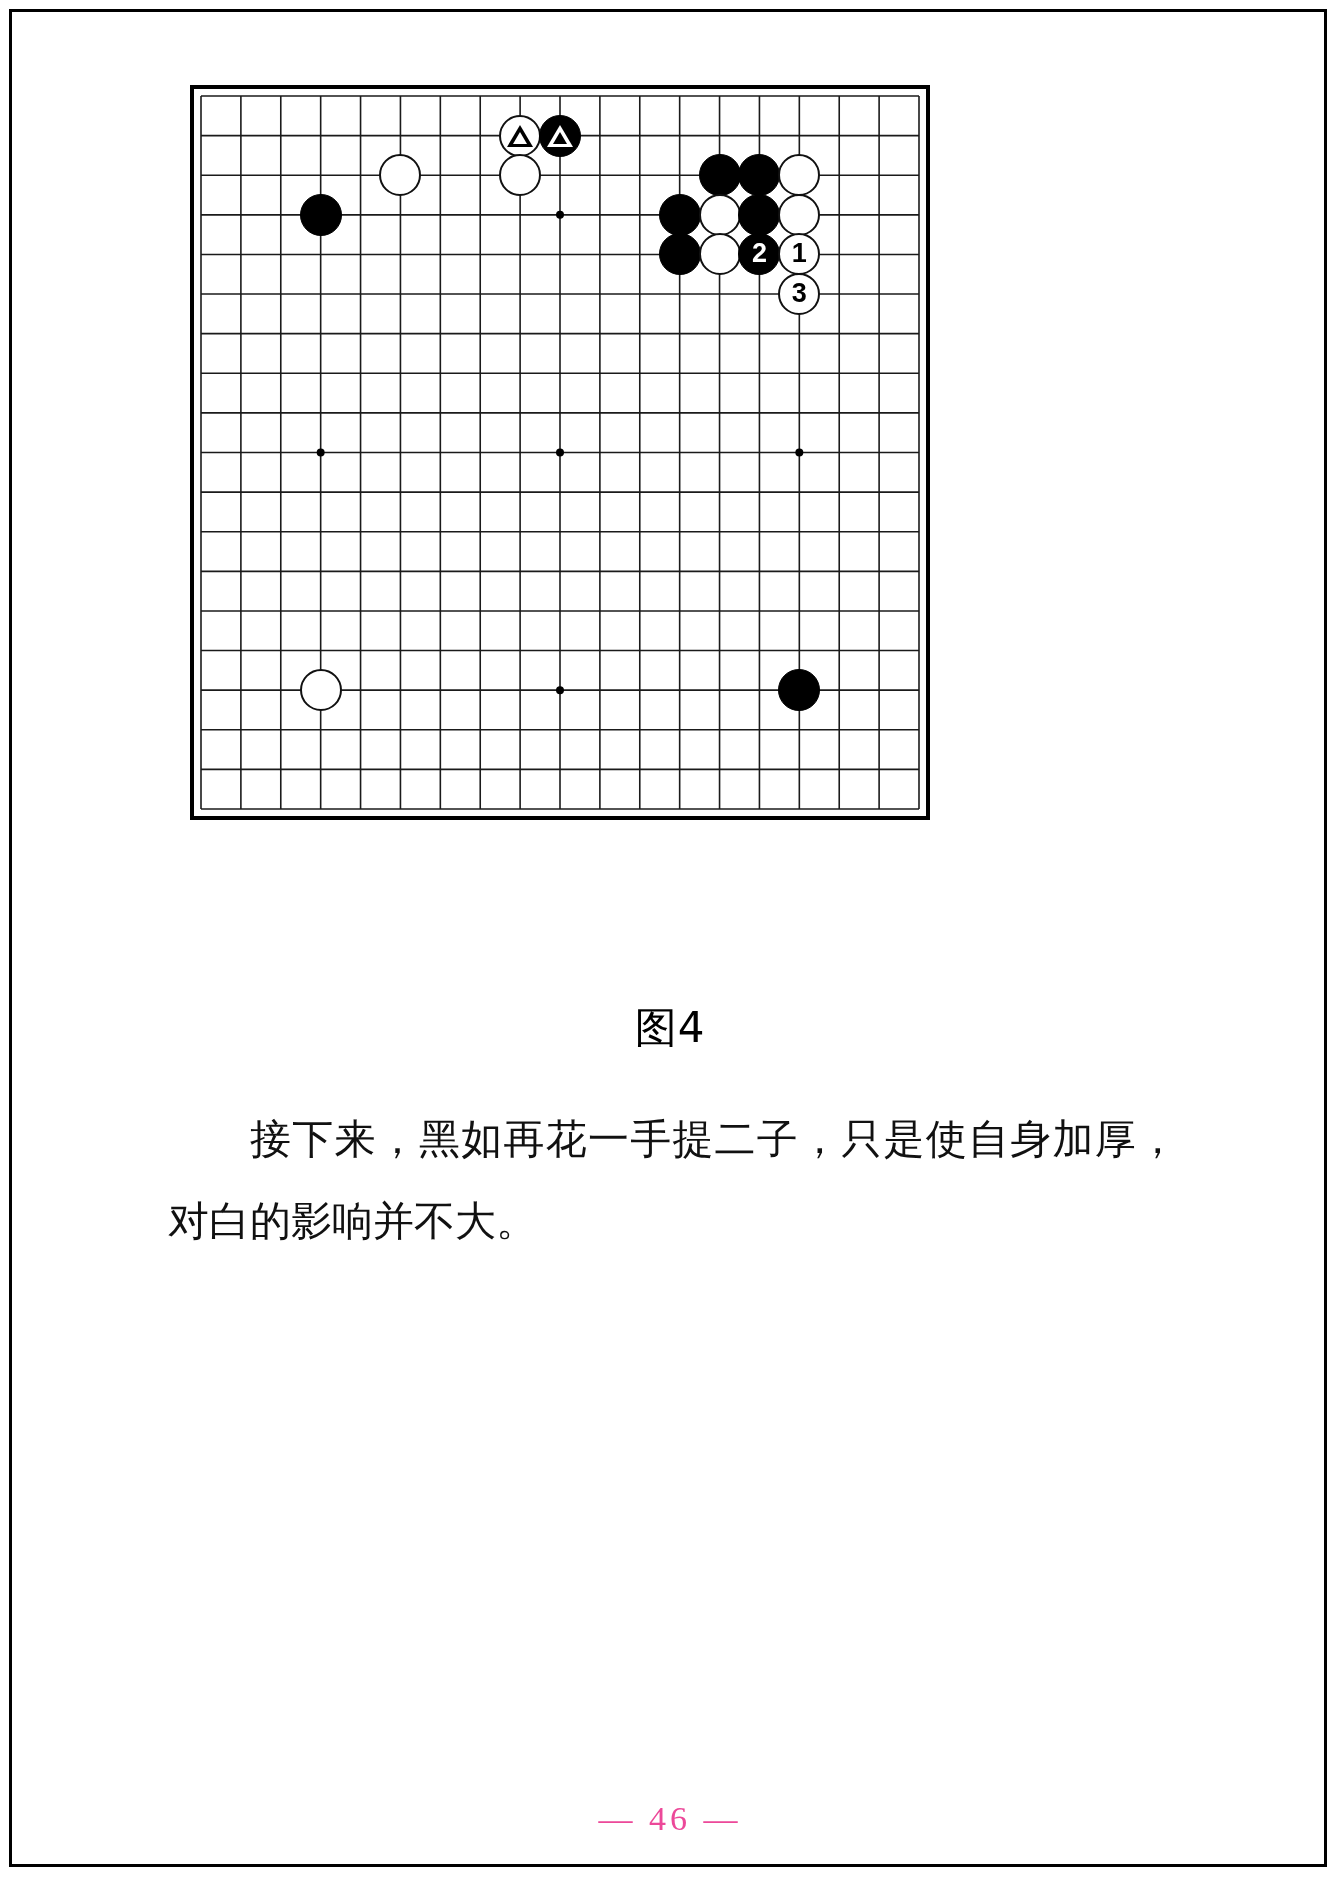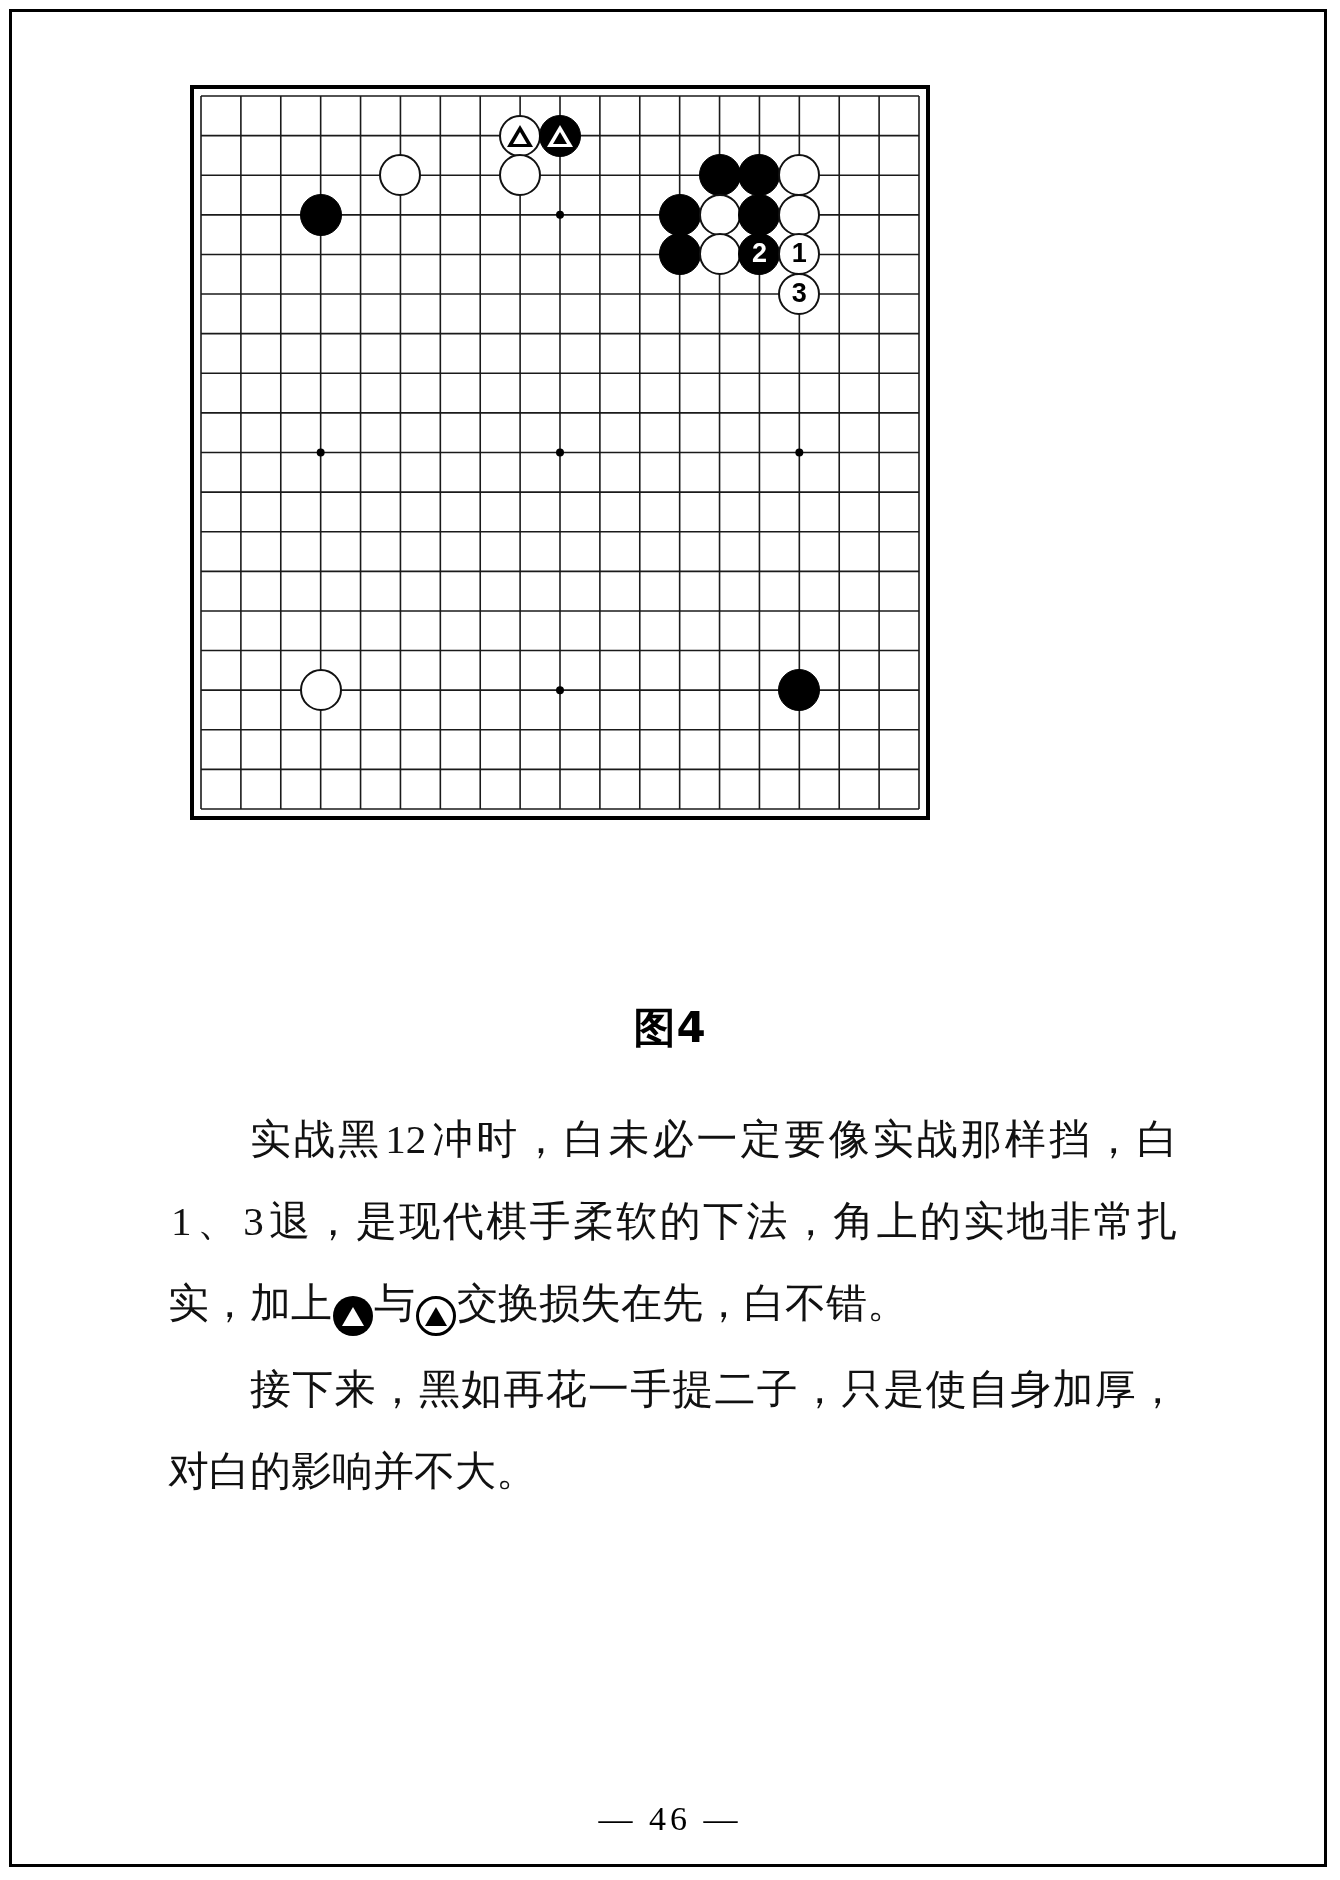--- a/index.html
+++ b/index.html
@@ -111,21 +111,21 @@
 
   
   #figure-caption {
     position: absolute;
     left: 0;
     top: 1000px;
     width: 1340px;
     text-align: center;
     font-family: "DejaVu Sans", "Liberation Sans", sans-serif;
     font-size: 42px;
-    font-weight: 700;
+    font-weight: 400;
     letter-spacing: 1px;
     color: #000;
   }
 
   
   #body-text {
     position: absolute;
     left: 168px;
     top: 1098px;
     width: 1010px;
@@ -179,21 +179,21 @@
   
   #page-footer {
     position: absolute;
     left: 0;
     top: 1800px;
     width: 1340px;
     text-align: center;
     font-family: "Liberation Serif", serif;
     font-size: 34px;
     letter-spacing: 4px;
-    color: #000000;
+    color: #ec4899;
   }
 </style>
 </head>
 <body>
 
 <div id="page-frame"></div>
 
 <div id="board-wrap">
   <div id="board-frame"></div>
   <svg id="grid-svg" width="740" height="735">
@@ -274,22 +274,17 @@
         <span class="num">3</span>
       </div>
       <div class="stone white" style="width: 42px; height: 42px; left: 109.667px; top: 584.167px;"></div>
       <div class="stone black" style="width: 42px; height: 42px; left: 588.333px; top: 584.167px;"></div>
     </div>
 </div>
 
 <div id="figure-caption">图4</div>
 
 <div id="body-text">
-  <p><span>实战黑</span><span class="latin">12</span><span>冲时，白未必一定要像实战那样挡，白</span><span class="latin">1</span><span>、</span><span class="latin">3</span><span>退，是现代棋手柔软的下法，角上的实地非常扎实，加上</span><span class="inline-stone black">
-        <span class="inline-tri"></span>
-      </span><span>与</span><span class="inline-stone white">
-        <span class="inline-tri"></span>
-      </span><span>交换损失在先，白不错。</span></p>
 
   <p>接下来，黑如再花一手提二子，只是使自身加厚，对白的影响并不大。</p>
 </div>
 
 <div id="page-footer">— 46 —</div>
 
 </body></html>

